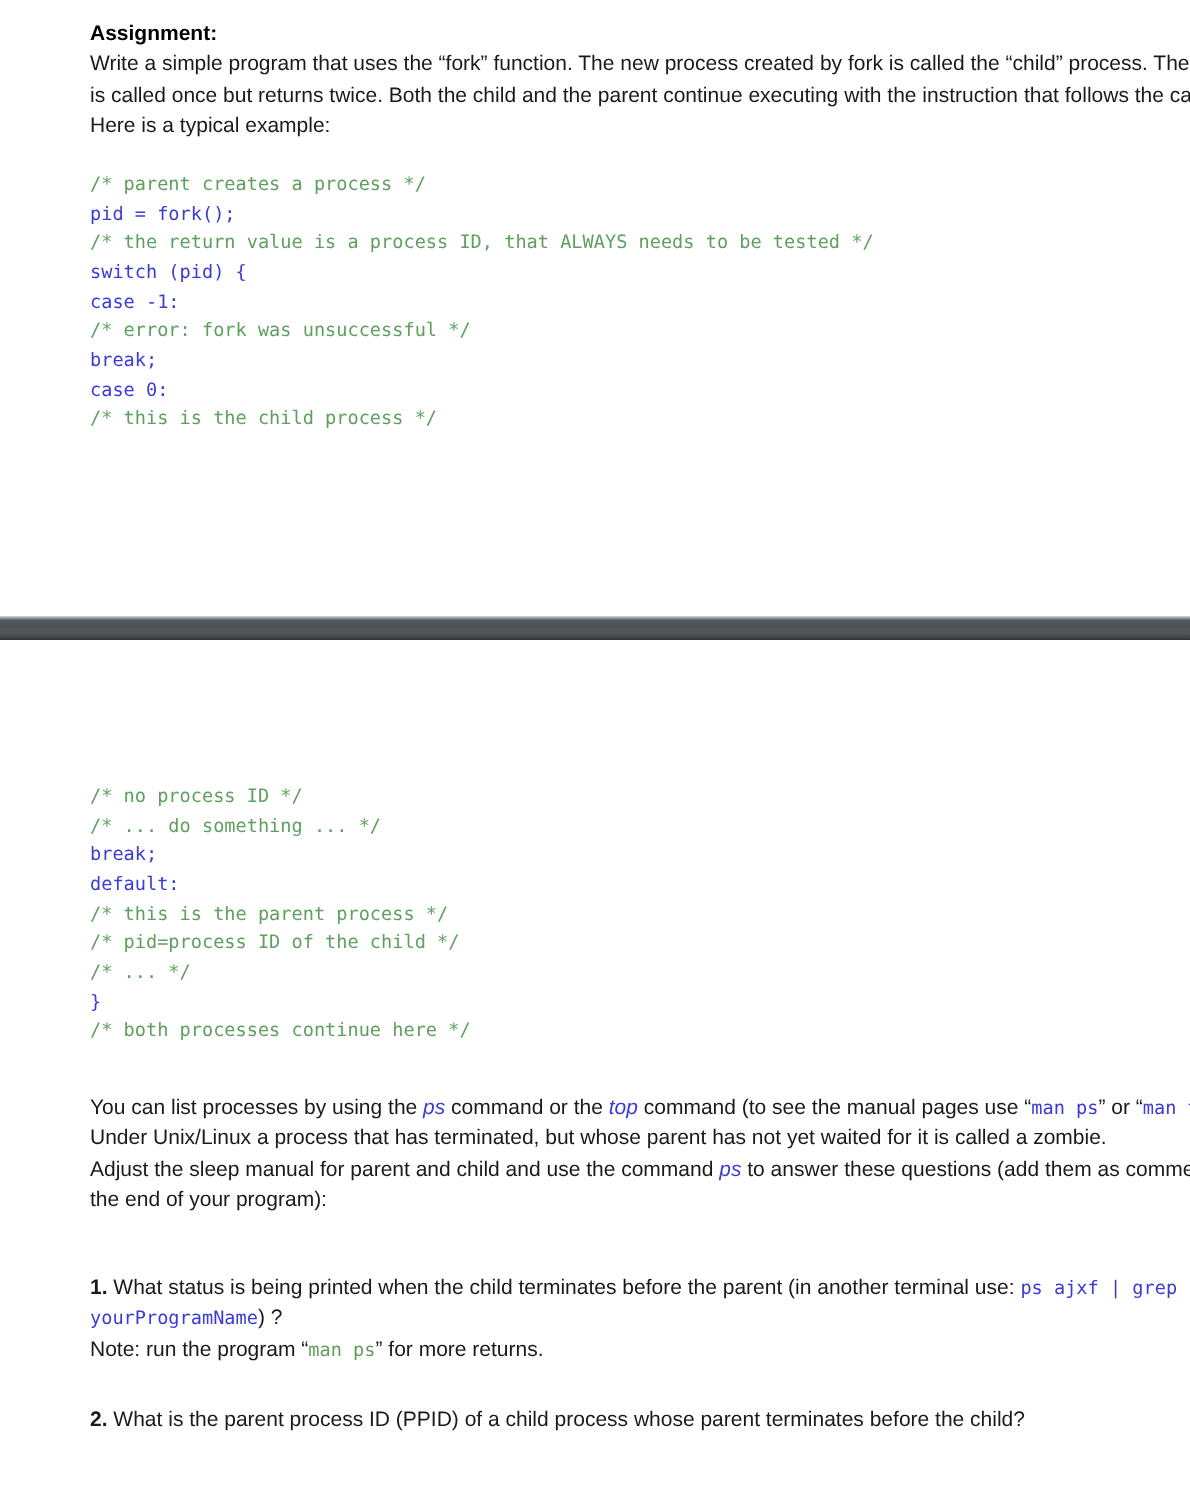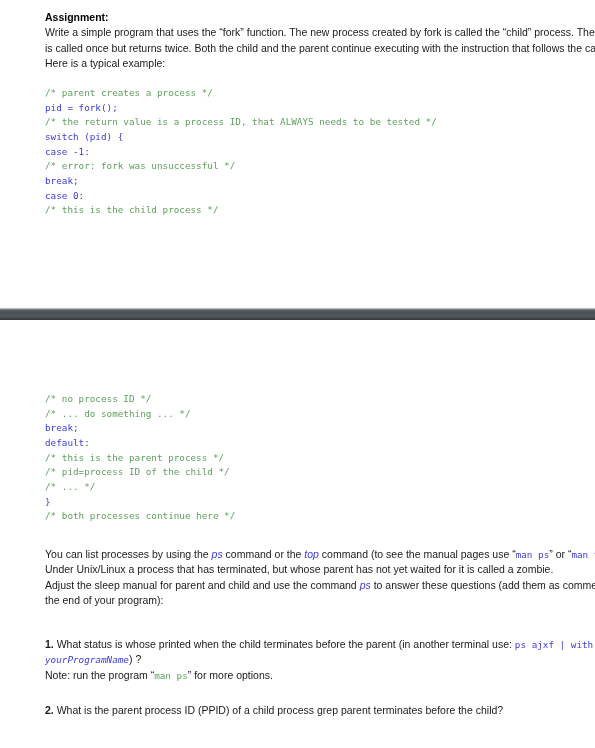--- a/index.html
+++ b/index.html
@@ -52,21 +52,20 @@
   }
   .mono-green {
     font-family: "DejaVu Sans Mono", "Liberation Mono", monospace;
     font-size: 9.3px;
     color: #5fa05f;
   }
   .mono-blue-i {
     font-family: "DejaVu Sans Mono", "Liberation Mono", monospace;
     font-size: 9.3px;
     color: #3b3bd6;
-    font-style: italic;
     margin-top: 43px;
   }
   .ital-blue {
     font-style: italic;
     color: #3b3bd6;
   }
   .qnum { font-weight: bold; }
   .pagebreak {
     position: absolute;
     left: 0;
@@ -127,24 +126,24 @@
   <div class="para">
     <span>You can list processes by using the </span><span class="ital-blue">ps</span><span> command or the </span><span class="ital-blue">top</span><span> command (to see the manual pages use “</span><span class="mono-blue">man ps</span><span>” or “</span><span class="mono-blue">man top</span><span>”). Under Unix/Linux a process that has terminated, but whose parent has not yet waited for it is called a zombie.</span>
   </div>
   <div class="para">
     <span>Adjust the sleep manual for parent and child and use the command </span><span class="ital-blue">ps</span><span> to answer these questions (add them as comments at the end of your program):</span>
   </div>
 </div>
 
 <div id="q1-block" class="content">
   <div class="para">
-    <span class="qnum">1.</span><span> What status is whose printed when the child terminates before the parent (in another terminal use: </span><span class="mono-blue">ps ajxf | with </span><span class="mono-blue-i">yourProgramName</span><span>) ?</span>
+    <span class="qnum">1.</span><span> What status is being printed when the child terminates before the parent (in another terminal use: </span><span class="mono-blue">ps ajxf | grep </span><span class="mono-blue-i">yourProgramName</span><span>) ?</span>
   </div>
   <div class="para">
-    <span>Note: run the program “</span><span class="mono-green">man ps</span><span>” for more options.</span>
+    <span>Note: run the program “</span><span class="mono-green">man ps</span><span>” for more returns.</span>
   </div>
 </div>
 
 <div id="q2-block" class="content">
   <div class="para">
-    <span class="qnum">2.</span><span> What is the parent process ID (PPID) of a child process grep parent terminates before the child?</span>
+    <span class="qnum">2.</span><span> What is the parent process ID (PPID) of a child process whose parent terminates before the child?</span>
   </div>
 </div>
 
 </body></html>

